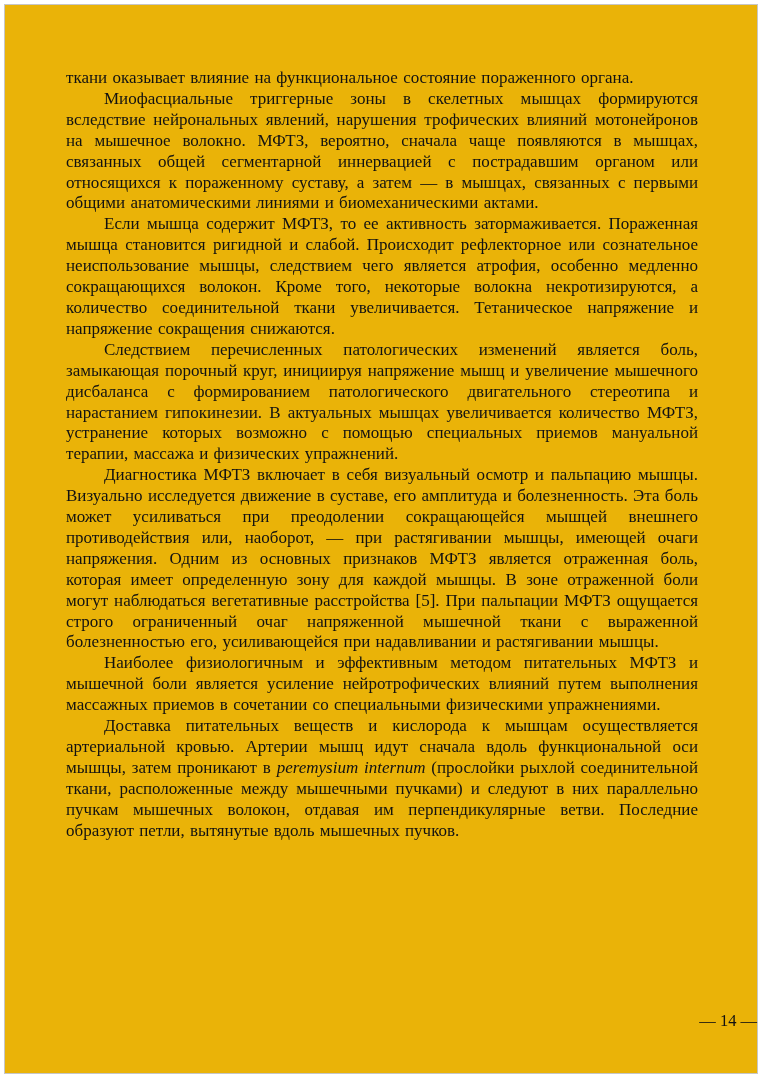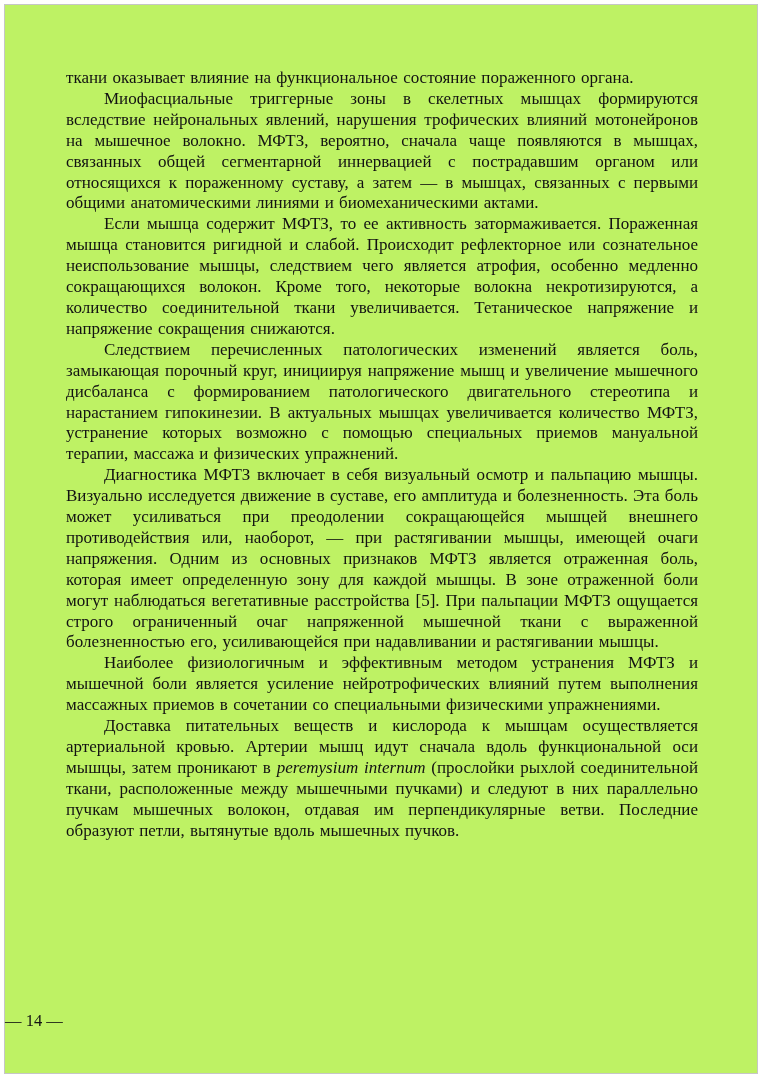--- a/index.html
+++ b/index.html
@@ -16,21 +16,21 @@
     overflow: hidden;
   }
   .page {
     position: absolute;
     left: 4px;
     top: 4px;
     width: 754px;
     height: 1070px;
     box-sizing: border-box;
     border: 1px solid #c6c6c6;
-    background: #bef264;
+    background: #eab308;
   }
   .text-block {
     position: absolute;
     top: 63px;
     left: 61px;
     width: 632px;
     text-align: justify;
     font-size: 17px;
     line-height: 20.9px;
     hyphens: auto;
@@ -46,37 +46,37 @@
     text-indent: 0;
   }
   .latin {
     font-style: italic;
   }
   .page-footer {
     position: absolute;
     left: 0;
     right: 0;
     bottom: 42px;
-    text-align: left;
+    text-align: right;
     font-size: 16.5px;
     color: #121212;
   }
 </style>
 </head>
 <body>
 
 <main class="page">
 
   <section class="text-block">
     <p class="no-indent">ткани оказывает влияние на функциональное состояние пораженного органа.</p>
     <p>Миофасциальные триггерные зоны в скелетных мышцах формируются вследствие нейрональных явлений, нарушения трофических влияний мотонейронов на мышечное волокно. МФТЗ, вероятно, сначала чаще появляются в мышцах, связанных общей сегментарной иннервацией с пострадавшим органом или относящихся к пораженному суставу, а затем — в мышцах, связанных с первыми общими анатомическими линиями и биомеханическими актами.</p>
     <p>Если мышца содержит МФТЗ, то ее активность затормаживается. Пораженная мышца становится ригидной и слабой. Происходит рефлекторное или сознательное неиспользование мышцы, следствием чего является атрофия, особенно медленно сокращающихся волокон. Кроме того, некоторые волокна некротизируются, а количество соединительной ткани увеличивается. Тетаническое напряжение и напряжение сокращения снижаются.</p>
     <p>Следствием перечисленных патологических изменений является боль, замыкающая порочный круг, инициируя напряжение мышц и увеличение мышечного дисбаланса с формированием патологического двигательного стереотипа и нарастанием гипокинезии. В актуальных мышцах увеличивается количество МФТЗ, устранение которых возможно с помощью специальных приемов мануальной терапии, массажа и физических упражнений.</p>
     <p>Диагностика МФТЗ включает в себя визуальный осмотр и пальпацию мышцы. Визуально исследуется движение в суставе, его амплитуда и болезненность. Эта боль может усиливаться при преодолении сокращающейся мышцей внешнего противодействия или, наоборот, — при растягивании мышцы, имеющей очаги напряжения. Одним из основных признаков МФТЗ является отраженная боль, которая имеет определенную зону для каждой мышцы. В зоне отраженной боли могут наблюдаться вегетативные расстройства [5]. При пальпации МФТЗ ощущается строго ограниченный очаг напряженной мышечной ткани с выраженной болезненностью его, усиливающейся при надавливании и растягивании мышцы.</p>
-    <p>Наиболее физиологичным и эффективным методом устранения МФТЗ и мышечной боли является усиление нейротрофических влияний путем выполнения массажных приемов в сочетании со специальными физическими упражнениями.</p>
+    <p>Наиболее физиологичным и эффективным методом питательных МФТЗ и мышечной боли является усиление нейротрофических влияний путем выполнения массажных приемов в сочетании со специальными физическими упражнениями.</p>
     <p><span>Доставка питательных веществ и кислорода к мышцам осуществляется артериальной кровью. Артерии мышц идут сначала вдоль функциональной оси мышцы, затем проникают в </span><span class="latin">peremysium internum</span><span> (прослойки рыхлой соединительной ткани, расположенные между мышечными пучками) и следуют в них параллельно пучкам мышечных волокон, отдавая им перпендикулярные ветви. Последние образуют петли, вытянутые вдоль мышечных пучков.</span></p>
   </section>
 
   <footer class="page-footer">
     <span>— 14 —</span>
   </footer>
 
 </main>
 
 </body></html>

